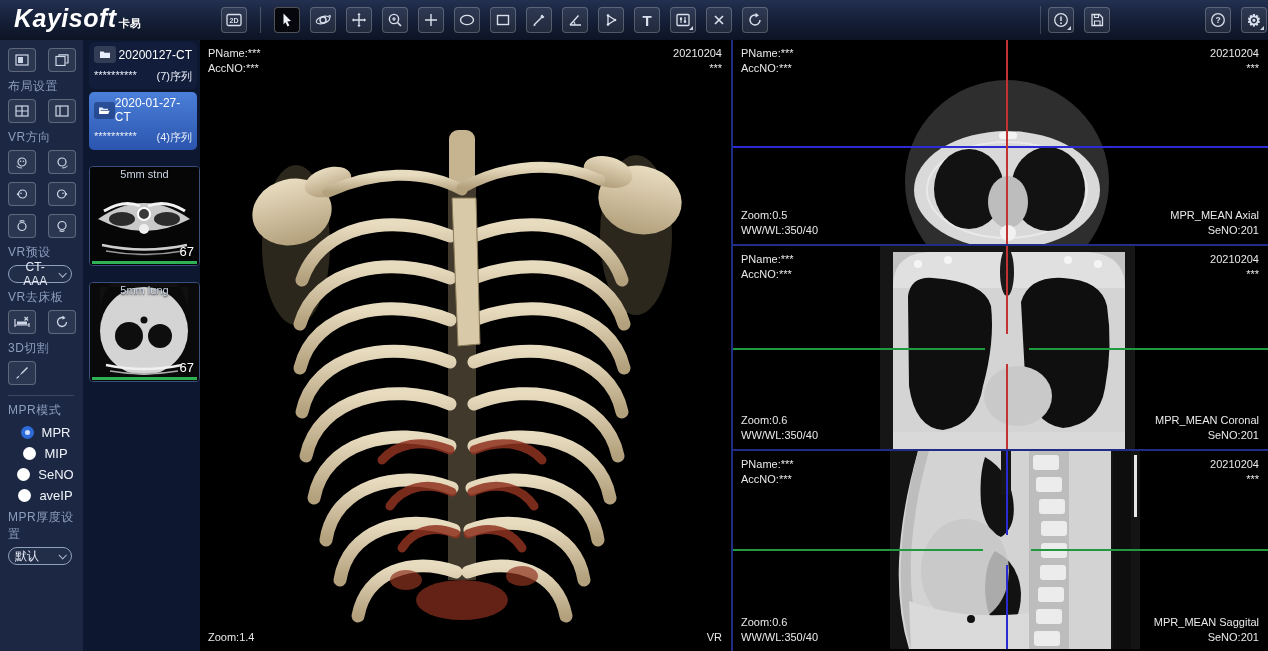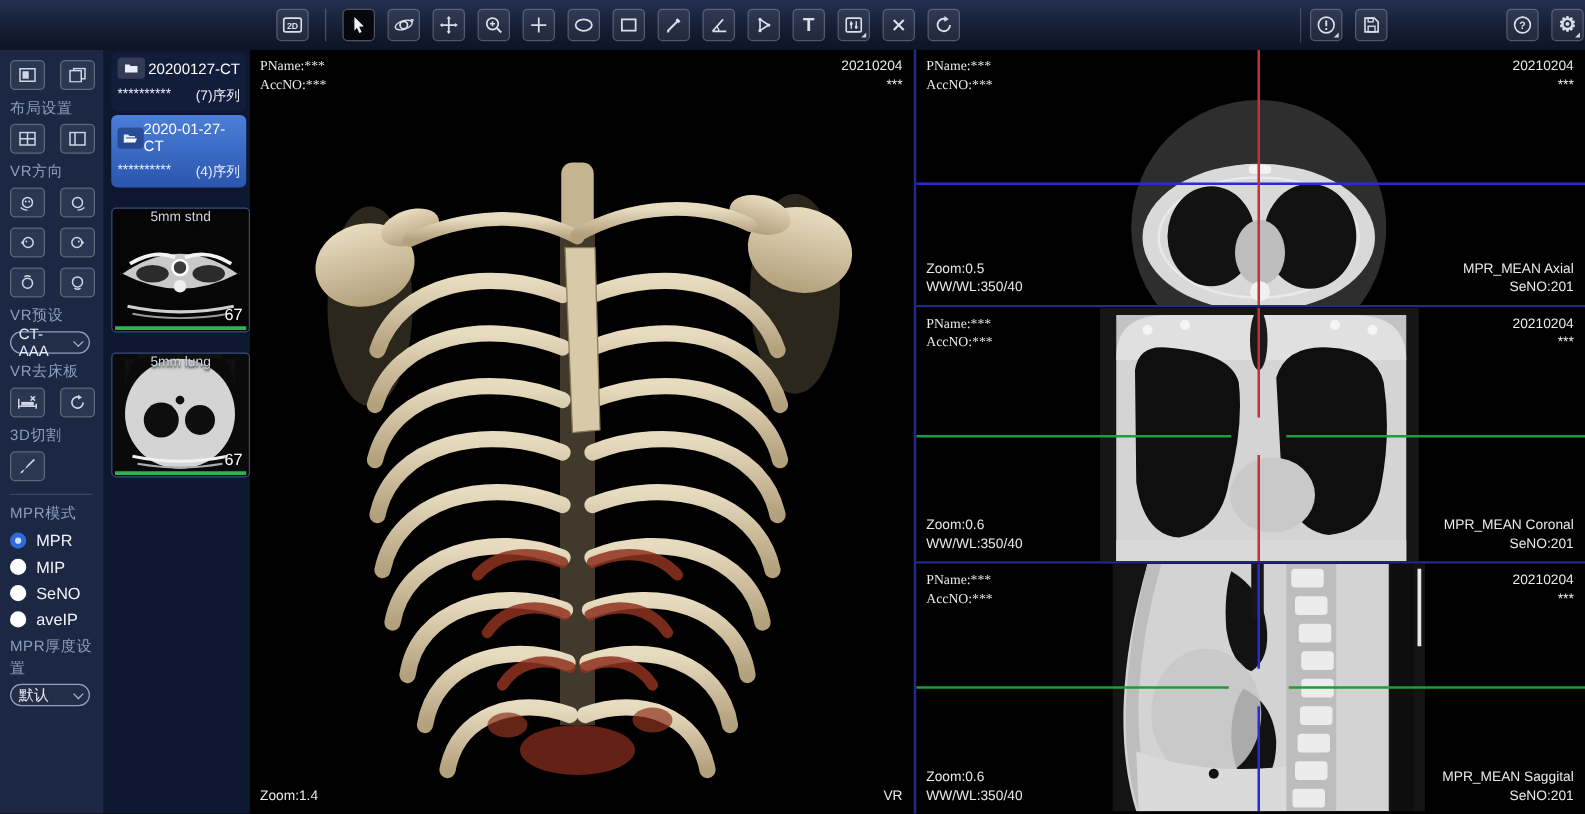--- a/index.html
+++ b/index.html
@@ -33,25 +33,25 @@
     background:#1b2743; z-index:20; padding:6px 0 0 8px; color:#93a3c2; }
   .sc-label { font-size:12px; color:#8d9dbd; margin:6px 0 4px 0; letter-spacing:0.5px; }
   .btn-row { display:flex; gap:12px; margin:2px 0 2px 0; }
   .sbtn { width:28px; height:24px; border-radius:4px; background:rgba(255,255,255,0.07);
     border:1px solid rgba(255,255,255,0.25); display:flex; align-items:center; justify-content:center;
     color:#cdd6e6; cursor:pointer; }
   .sbtn svg { display:block; }
   .vr-grid { display:grid; grid-template-columns:28px 28px; gap:8px 12px; margin:4px 0; }
   .pill { width:64px; height:18px; border:1px solid #8fa0bd; border-radius:9px; color:#e6ecf7;
     font-size:12px; display:flex; align-items:center; padding:0 6px; gap:4px; cursor:pointer;
-    background:rgba(255,255,255,0.03); justify-content:space-between; margin:2px 0; }
+    background:rgba(255,255,255,0.03); justify-content:space-between; margin:2px 0;text-align:center; }
   .chev { width:6px; height:6px; border-right:1.5px solid #aab8d2; border-bottom:1.5px solid #aab8d2;
     transform:rotate(45deg) translateY(-1px); }
   .divider { width:66px; height:1px; background:rgba(255,255,255,0.14); margin:10px 0 4px 0; }
-  .radio-row { display:flex; align-items:center; gap:8px; margin:6px 0; cursor:pointer; }
+  .radio-row { display:flex; align-items:center; gap:8px; margin:6px 0; cursor:pointer;justify-content:center; }
   .radio { width:13px; height:13px; border-radius:50%; background:#fff; position:relative; }
   .radio.checked { background:#2f6bd8; }
   .radio.checked::after { content:""; position:absolute; left:4px; top:4px; width:5px; height:5px;
     border-radius:50%; background:#cfe0ff; }
   .radio-label { font-size:13px; color:#f0f4fa; }
 
   
   .seriescol { position:absolute; left:83px; top:40px; width:117px; height:611px;
     background:#0d1730; z-index:20; padding:2px 3px 0 6px; }
   .study { border-radius:5px; padding:4px 5px 5px 5px; margin-bottom:3px; cursor:pointer; }
@@ -75,30 +75,33 @@
 
   
   .vp { position:absolute; background:#000; overflow:hidden; }
   .vp-vr { left:200px; top:40px; width:531px; height:611px; }
   .vp-ax { left:733px; top:40px;  width:535px; height:206px; border-bottom:2px solid #1f2d86; }
   .vp-co { left:733px; top:246px; width:535px; height:205px; border-bottom:2px solid #1f2d86; }
   .vp-sa { left:733px; top:451px; width:535px; height:200px; }
   .rsep { position:absolute; left:731px; top:40px; width:2px; height:611px; background:#1f2d86; z-index:25; }
   .ovl { position:absolute; font-size:11px; color:#e9e9e9; line-height:15px; z-index:6;
     text-shadow:0 1px 1px #000; pointer-events:none; }
-  .tl { left:8px; top:6px;font-family:Liberation Serif, serif; } .tr { right:9px; top:6px; text-align:right; }
+  .tl { left:8px; top:6px; } .tr { right:9px; top:6px; text-align:right; }
   .bl { left:8px; bottom:6px; } .br { right:9px; bottom:6px; text-align:right; }
   .xline { position:absolute; z-index:5; pointer-events:none; }
 </style>
 </head>
 <body>
 
 <div class="stage">
 
   <div class="topbar">
+    <div class="logo">
+      <span class="big">Kayisoft</span><span class="small">卡易</span>
+    </div>
 
     <div class="tools-main">
       <div class="tbtn">
         <svg width="18" height="18" viewBox="0 0 18 18">
           <rect x="2" y="3.5" width="14" height="11" rx="1.5" fill="none" stroke="#d9e0ec" stroke-width="1.3"></rect>
           <text x="9" y="12" text-anchor="middle" font-size="7" fill="#d9e0ec" font-weight="bold">2D</text>
         </svg>
       </div>
       <div class="tb-sep"></div>
       <div class="tbtn active">

